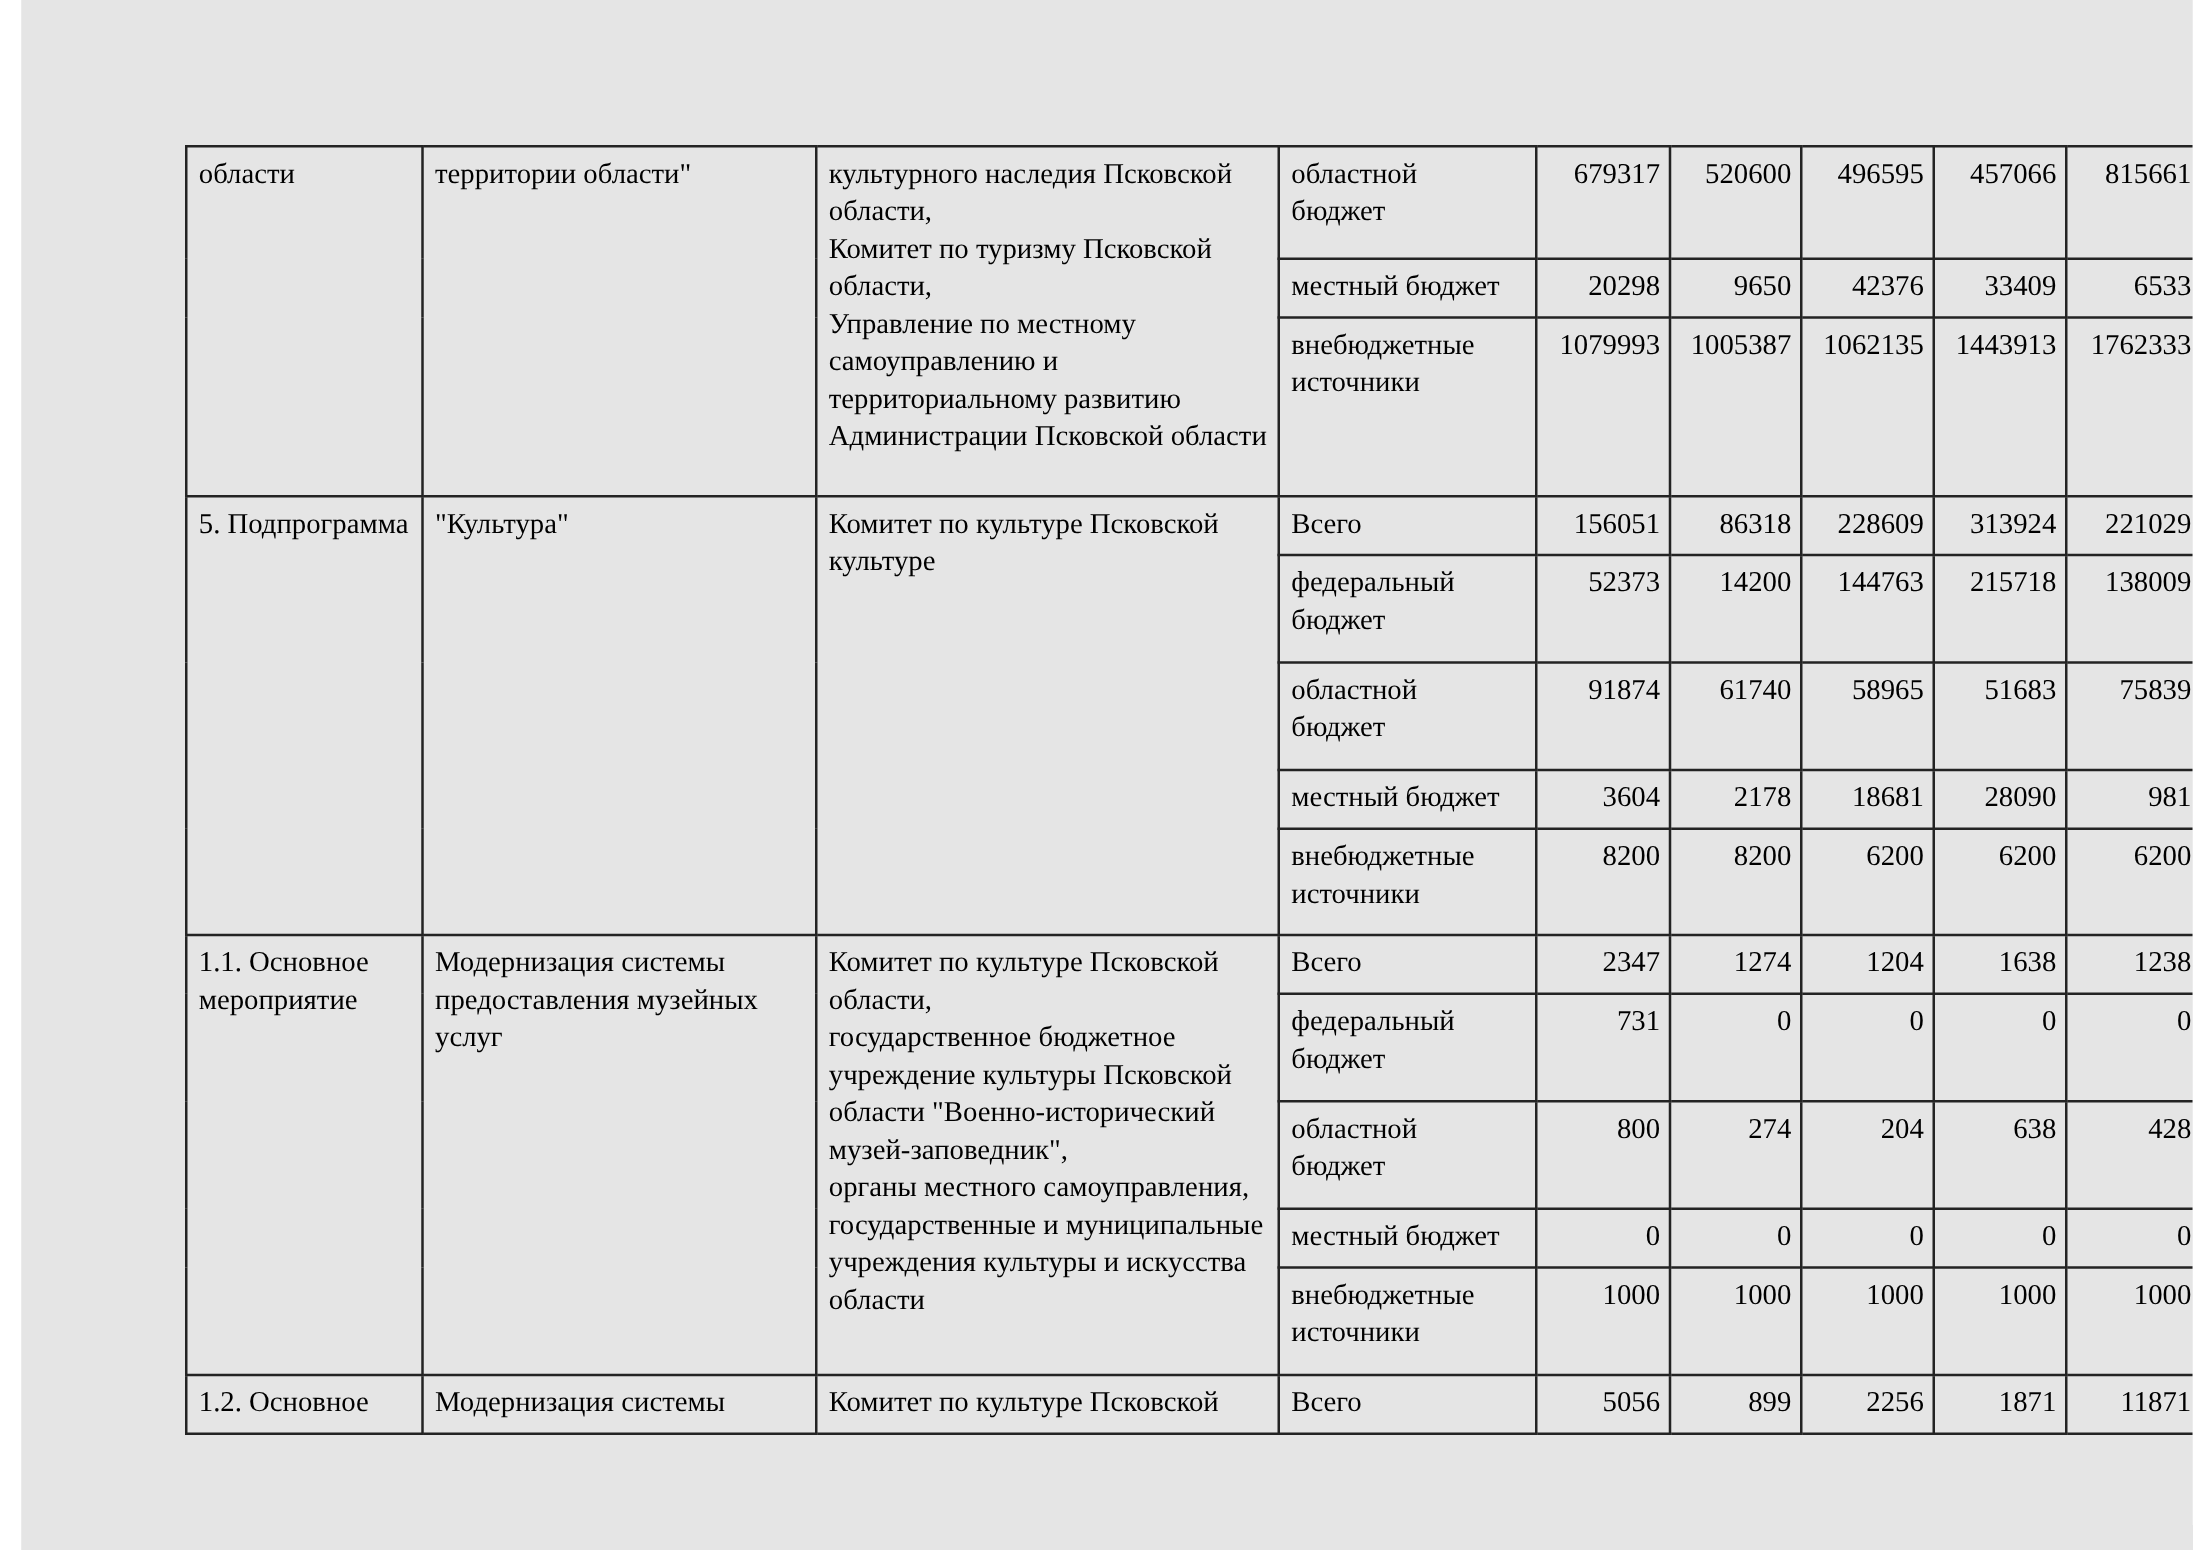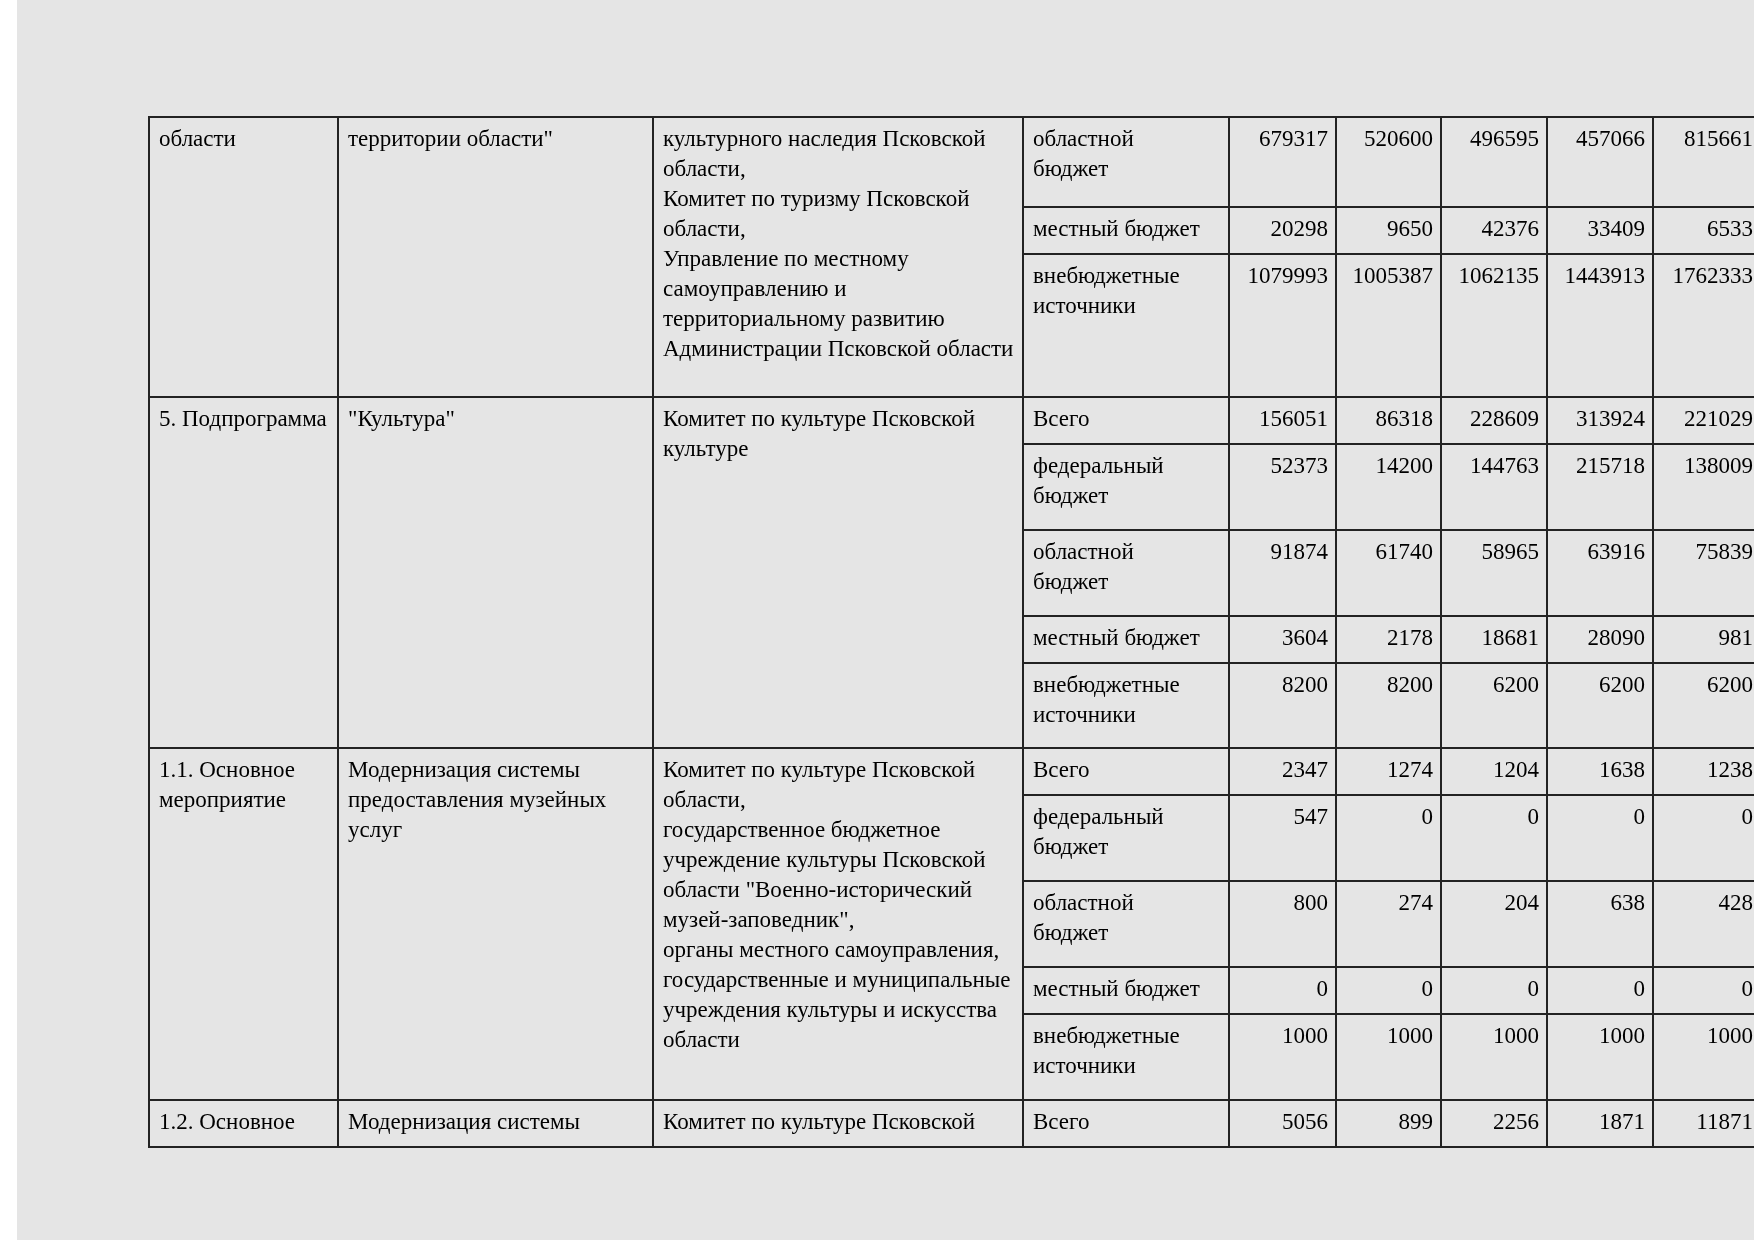--- a/index.html
+++ b/index.html
@@ -112,21 +112,21 @@
           <td class="amount-col">215718</td>
           <td class="amount-col">138009</td>
           <td class="edge-col"></td>
         </tr>
         <tr style="height: 86px;">
           <td class="source-col">областной
 бюджет</td>
           <td class="amount-col">91874</td>
           <td class="amount-col">61740</td>
           <td class="amount-col">58965</td>
-          <td class="amount-col">63916</td>
+          <td class="amount-col">51683</td>
           <td class="amount-col">75839</td>
           <td class="edge-col"></td>
         </tr>
         <tr style="height: 47px;">
           <td class="source-col">местный бюджет</td>
           <td class="amount-col">3604</td>
           <td class="amount-col">2178</td>
           <td class="amount-col">18681</td>
           <td class="amount-col">28090</td>
           <td class="amount-col">981</td>
@@ -153,21 +153,21 @@
           <td class="amount-col">2347</td>
           <td class="amount-col">1274</td>
           <td class="amount-col">1204</td>
           <td class="amount-col">1638</td>
           <td class="amount-col">1238</td>
           <td class="edge-col"></td>
         </tr>
         <tr style="height: 86px;">
           <td class="source-col">федеральный
 бюджет</td>
-          <td class="amount-col">547</td>
+          <td class="amount-col">731</td>
           <td class="amount-col">0</td>
           <td class="amount-col">0</td>
           <td class="amount-col">0</td>
           <td class="amount-col">0</td>
           <td class="edge-col"></td>
         </tr>
         <tr style="height: 86px;">
           <td class="source-col">областной
 бюджет</td>
           <td class="amount-col">800</td>

